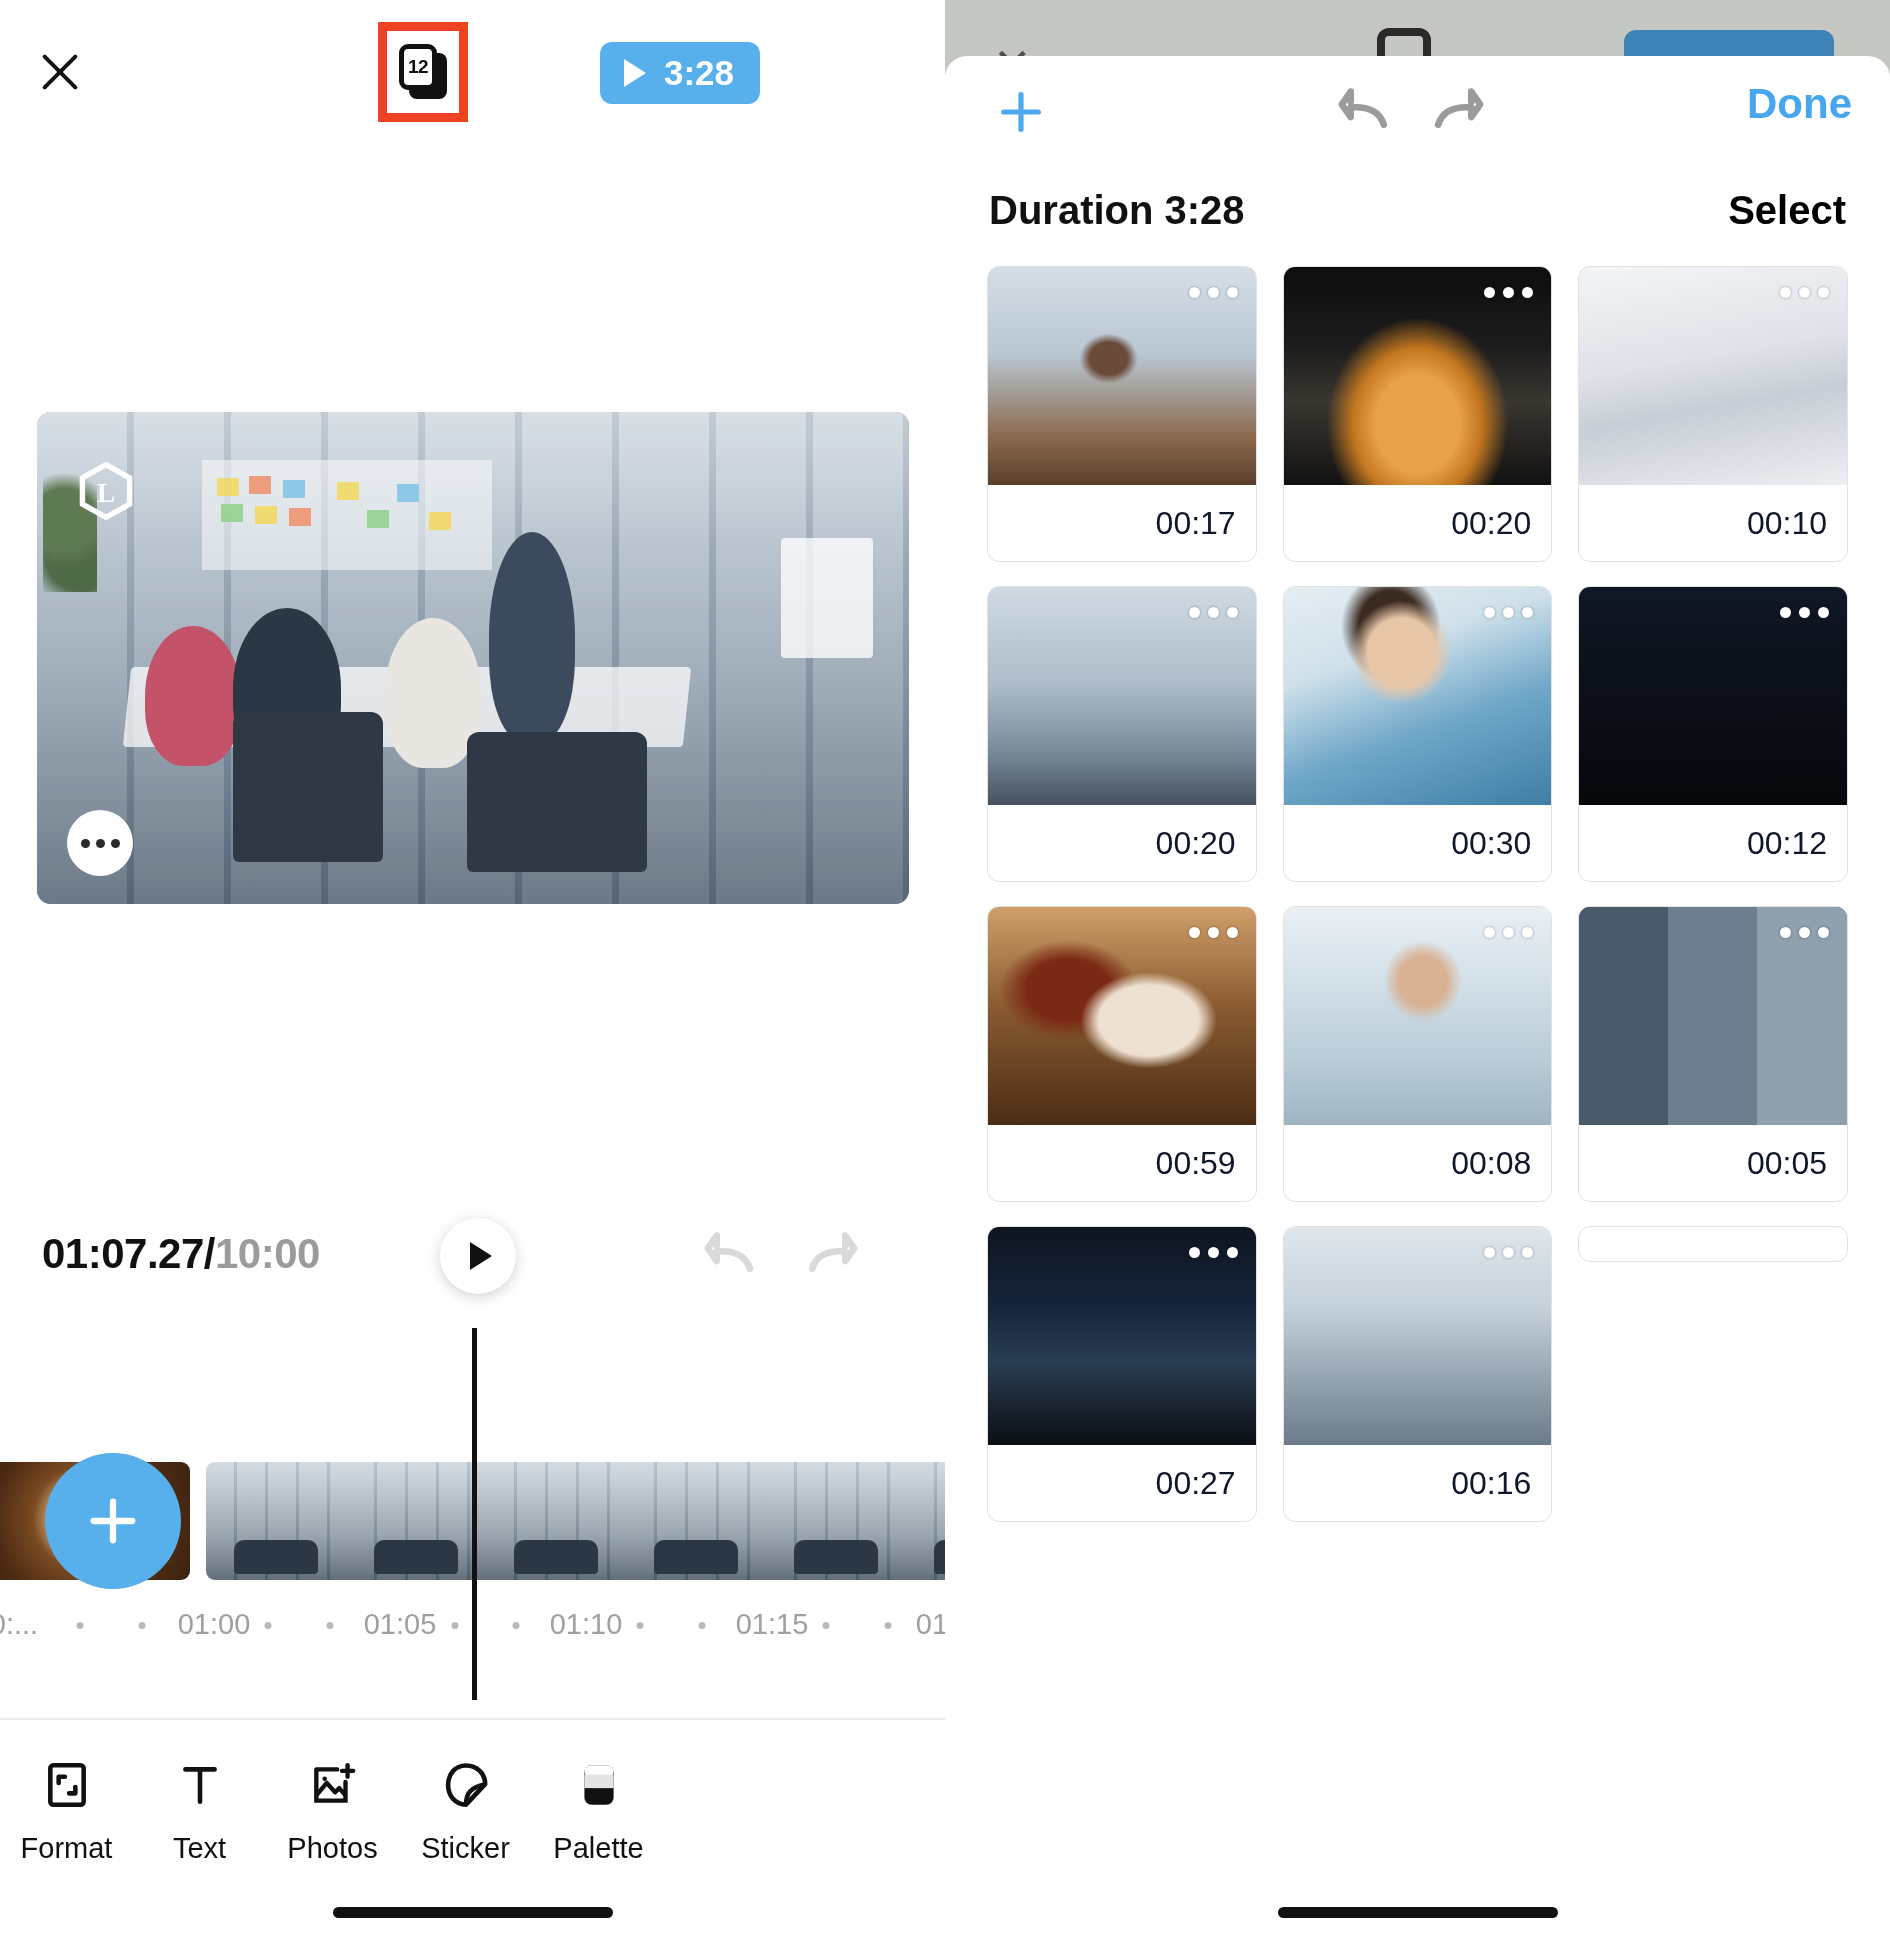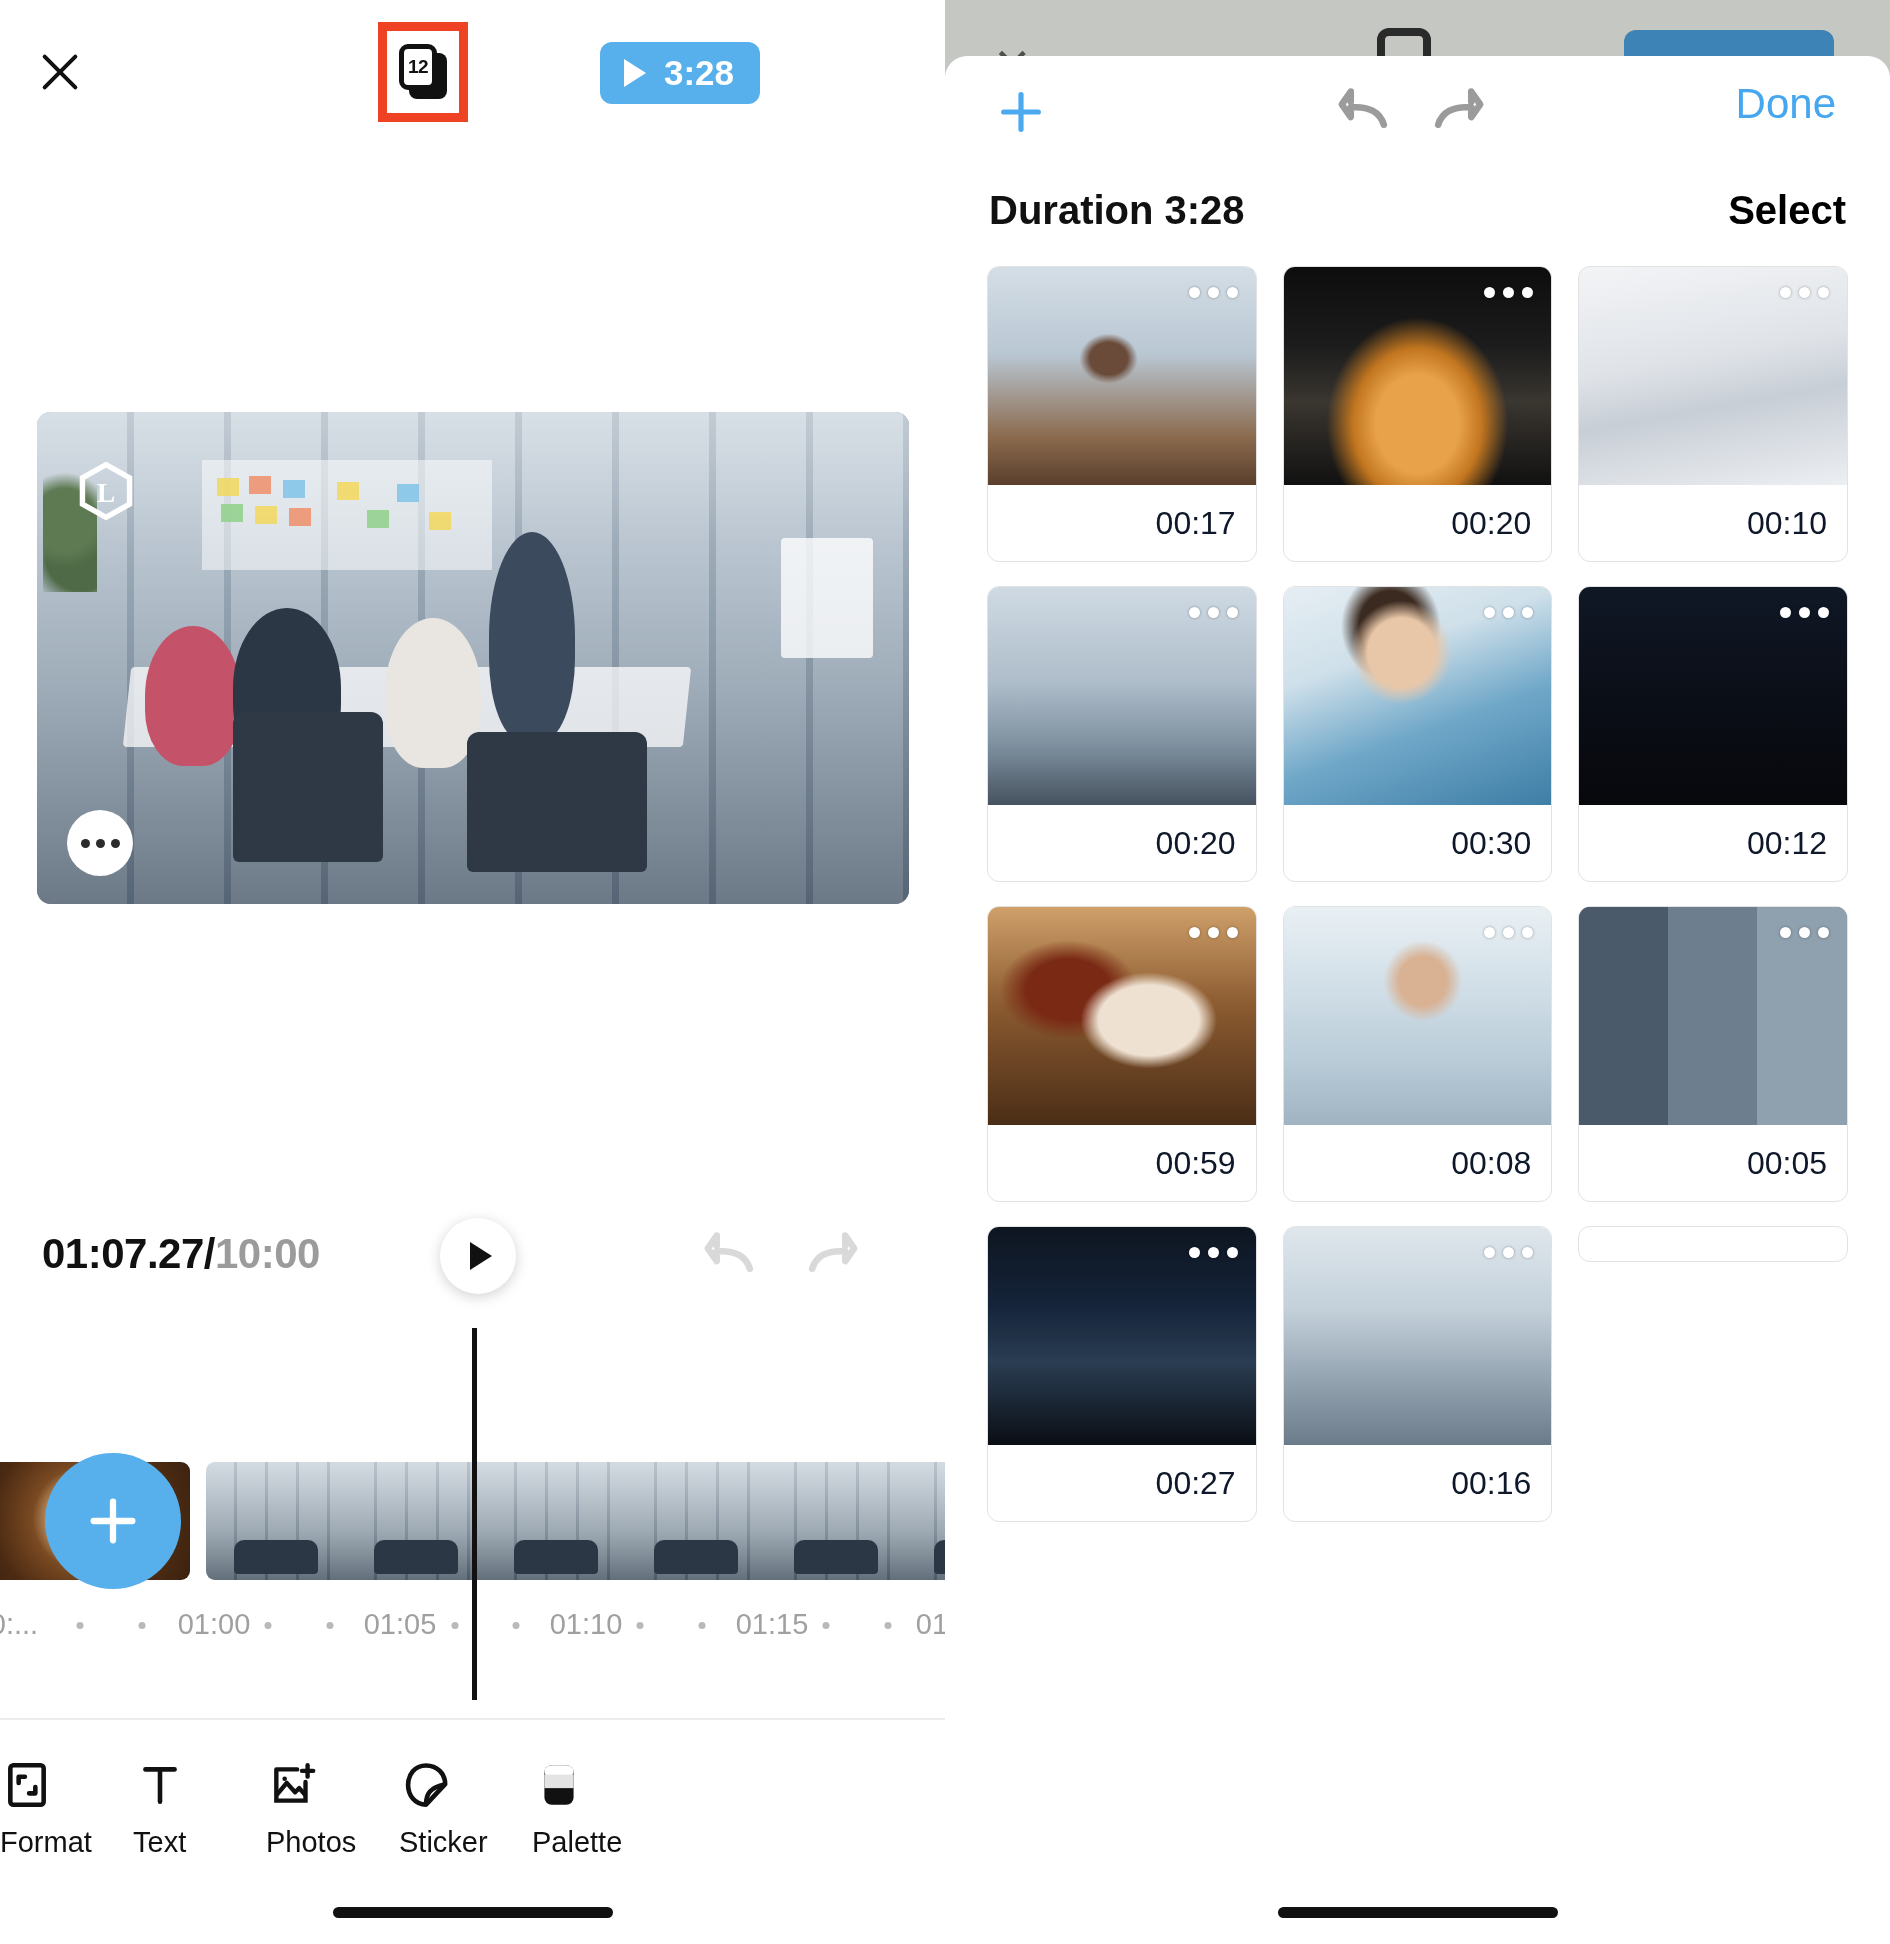--- a/index.html
+++ b/index.html
@@ -203,21 +203,21 @@
 
   .tl-divider { position: absolute; left: 0; top: 1718px; width: 945px; height: 2px; background: #ececec; }
 
   
   .toolbar {
     position: absolute; left: 0; top: 1748px; width: 945px; height: 140px;
     display: flex; align-items: flex-start;
   }
   .tool {
     flex: 0 0 133px;
-    display: flex; flex-direction: column; align-items: flex-start; gap: 14px;
+    display: flex; flex-direction: column; align-items: center; gap: 20px;
     cursor: pointer; padding-top: 10px;
   }
   .tool .ico { width: 54px; height: 54px; display: flex; align-items: center; justify-content: center; }
   .tool .ico svg { width: 50px; height: 50px; }
   .tool .tl { font-size: 29px; color: #111; }
 
   .home-ind-l {
     position: absolute; left: 50%; transform: translateX(-50%);
     bottom: 26px; width: 280px; height: 11px; border-radius: 6px; background: #111;
   }
@@ -248,22 +248,22 @@
   .sheet-header { position: relative; height: 112px; }
   .plus-btn {
     position: absolute; left: 44px; top: 24px; width: 64px; height: 64px;
     display: flex; align-items: center; justify-content: center; cursor: pointer;
   }
   .plus-btn svg { width: 52px; height: 52px; }
   .undo-r, .redo-r { position: absolute; top: 28px; width: 62px; height: 56px; cursor: pointer; }
   .undo-r { left: 390px; } .redo-r { left: 480px; }
   .undo-r svg, .redo-r svg { width: 62px; height: 56px; }
   .done-btn {
-    position: absolute; right: 54px; top: 24px;
-    font-size: 42px; font-weight: normal; color: #46a6ee; cursor: pointer; margin-left: 12px;
+    position: absolute; right: 38px; top: 24px;
+    font-size: 42px; font-weight: bold; color: #46a6ee; cursor: pointer; margin-left: 12px;
   }
 
   .meta-row {
     position: relative; height: 84px; padding: 0 44px;
     display: flex; align-items: center; justify-content: space-between;
   }
   .meta-row .dur { font-size: 40px; font-weight: bold; color: #111; }
   .meta-row .sel { font-size: 40px; font-weight: bold; color: #000000; cursor: pointer; }
 
   .grid {

